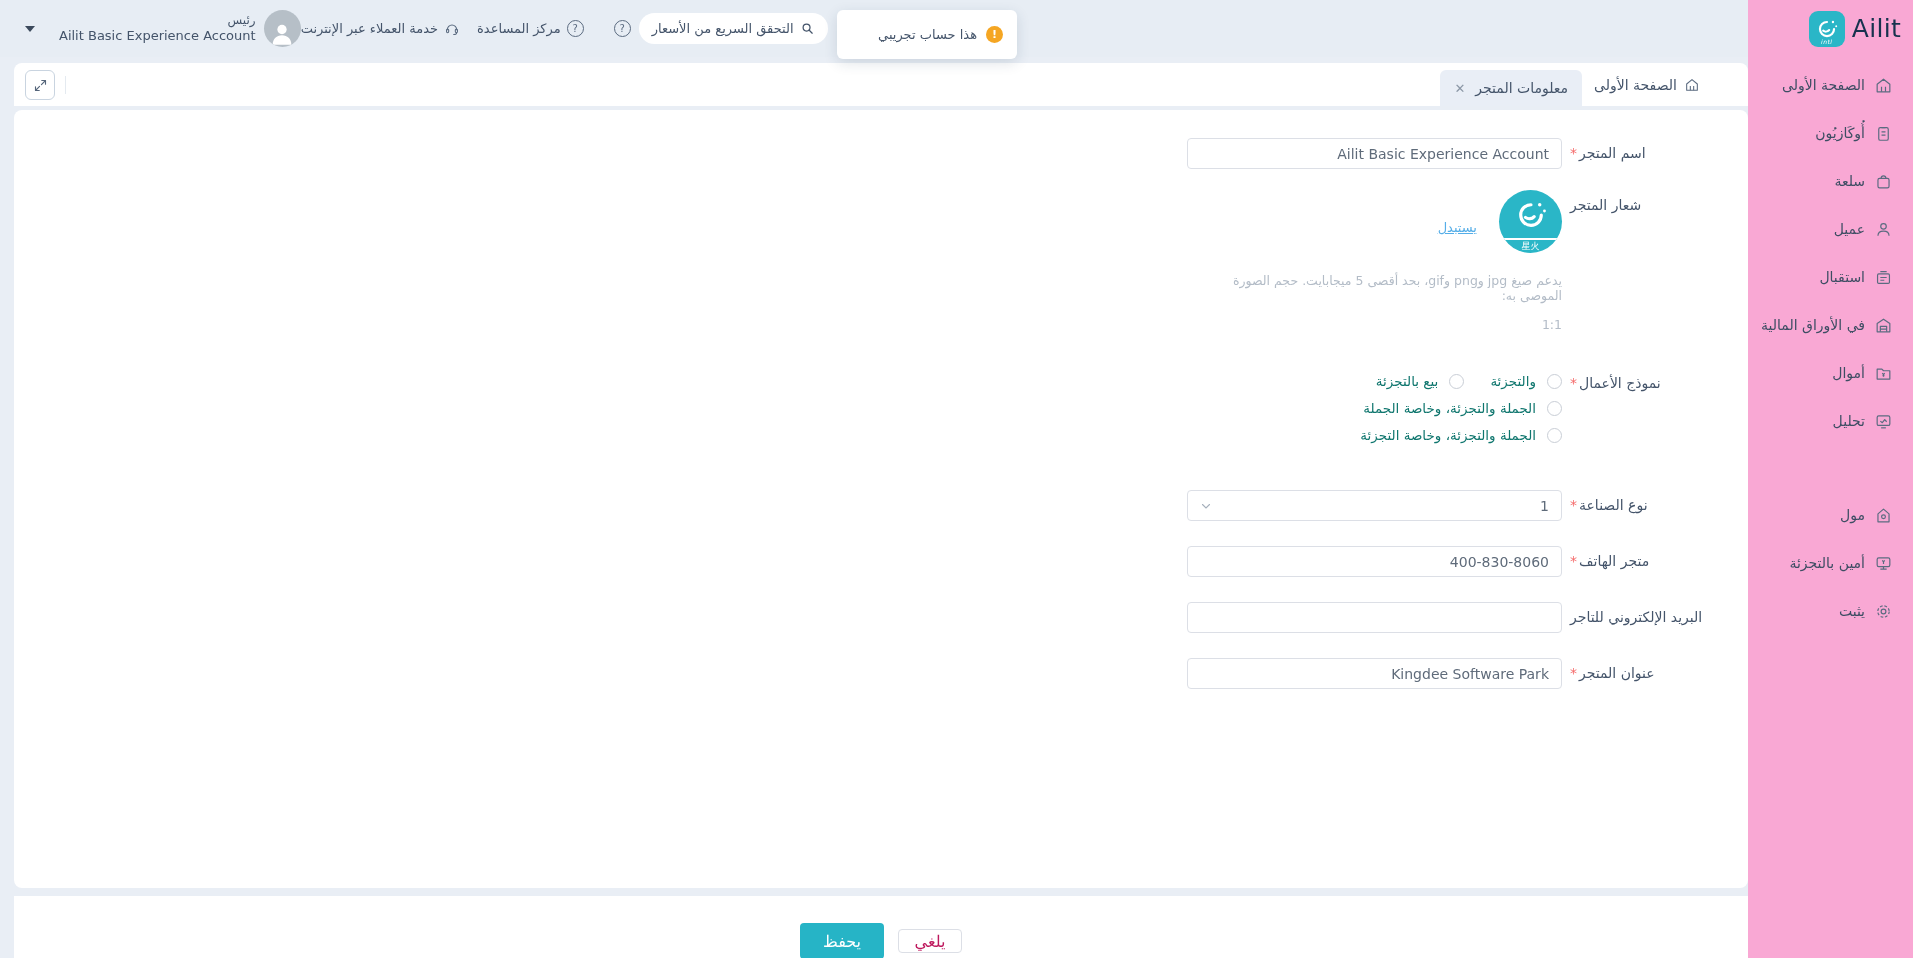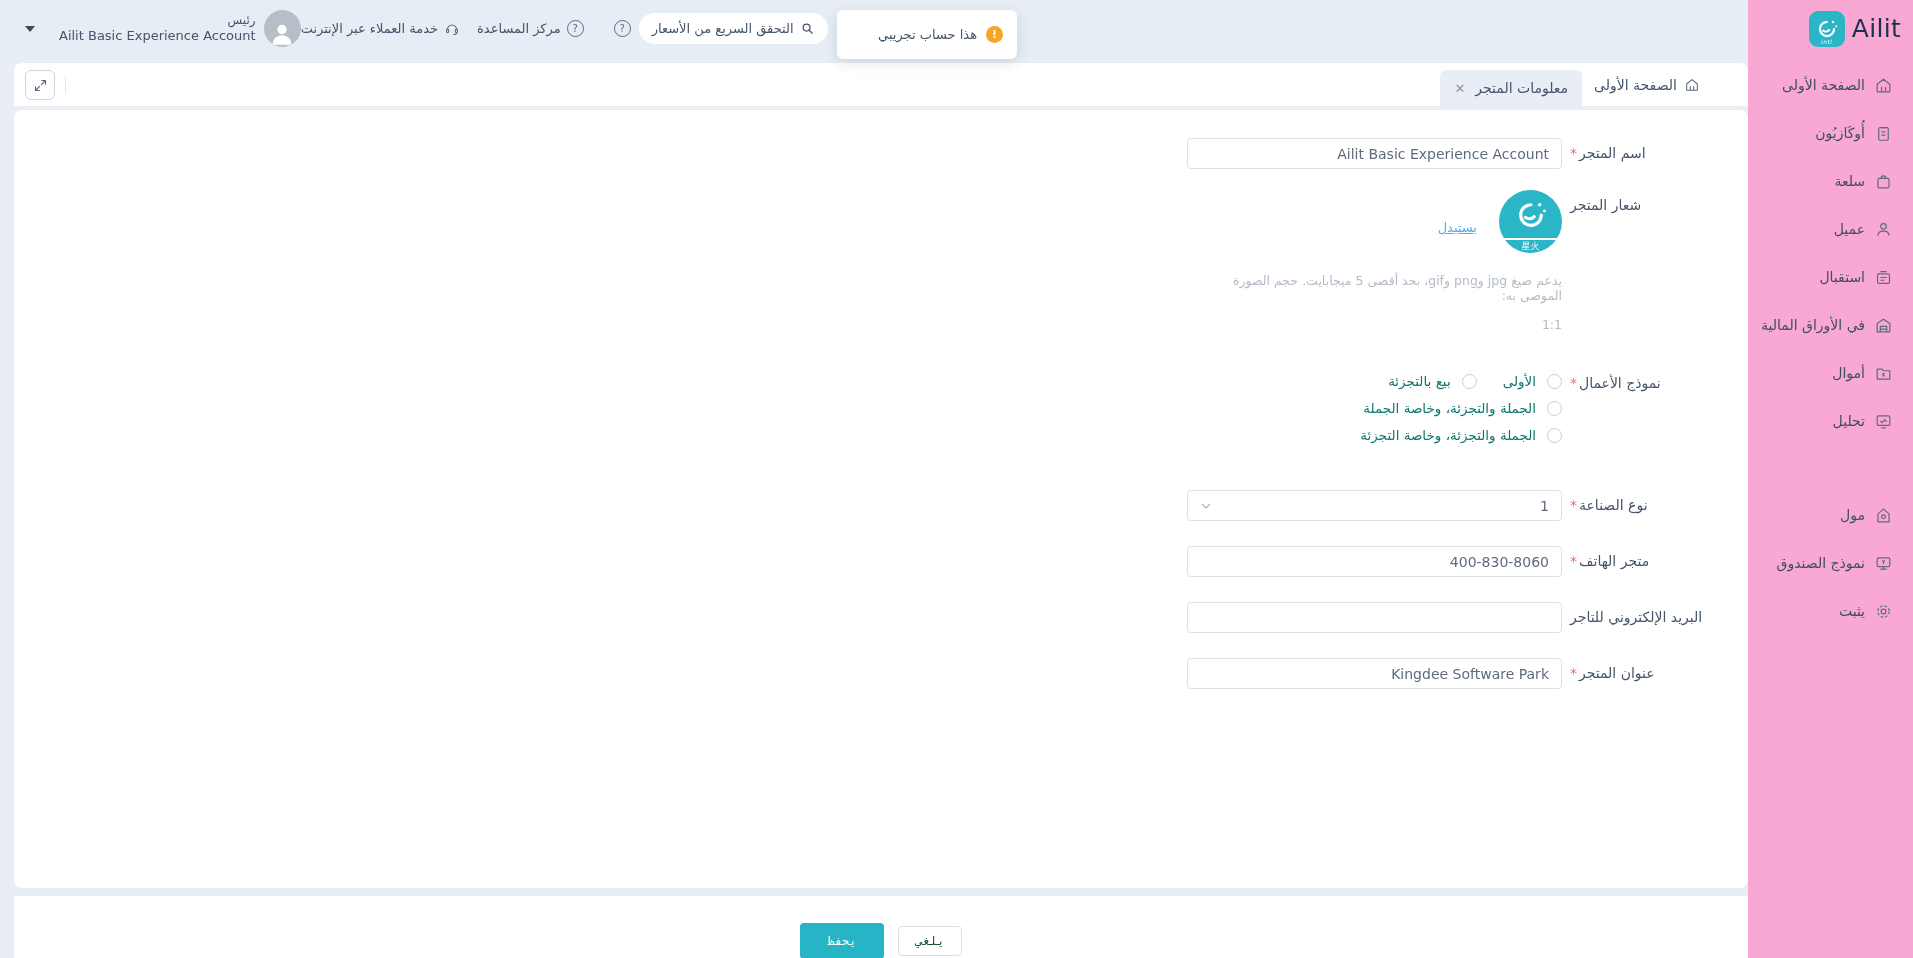--- a/index.html
+++ b/index.html
@@ -110,23 +110,23 @@
     font-size:13.5px; color:#0f766e; }
   .radio-dot { width:15px; height:15px; border:1px solid #c9ced6; border-radius:50%;
     background:#fff; flex:none; }
 
   .mt21{margin-top:21px;} .mt36{margin-top:36px;} .mt25{margin-top:25px;}
 
   
   .footer { position:absolute; left:14px; right:165px; top:896px; bottom:0;
     background:#fff; display:flex; align-items:center; justify-content:center;
     gap:14px; }
-  .btn { border-radius:4px; font-family:Liberation Mono, monospace; font-size:12px; cursor:pointer;margin-top:28px; }
-  .btn-cancel { width:64px; height:30px; background:#fff; border:1px solid #dcdfe6;
-    color:#14532d; }
+  .btn { border-radius:4px; font-family:Liberation Sans, sans-serif; font-size:16px; cursor:pointer;margin-top:28px; }
+  .btn-cancel { width:64px; height:24px; background:#fff; border:1px solid #dcdfe6;
+    color:#be185d; }
   .btn-save { width:84px; height:36px; background:#26b4c6; border:none; color:#fff; }
 
   svg { display:block; }
 </style>
 </head>
 <body>
 
 <aside class="sidebar">
   <div class="brand">
     <div class="brand-icon">
@@ -205,21 +205,21 @@
           <circle cx="12" cy="13.5" r="2.4"></circle>
         </svg>
       <span>مول</span>
     </li>
     <li class="nav-item">
       <svg viewBox="0 0 24 24" fill="none" stroke="currentColor" stroke-width="1.5" stroke-linejoin="round">
           <rect x="4" y="5" width="16" height="11" rx="2"></rect>
           <path d="M12 16v3M8 19h8"></path>
           <path d="M10.5 8l1.5 2 1.5-2M12 10v2.5"></path>
         </svg>
-      <span>نموذج الصندوق</span>
+      <span>أمين بالتجزئة</span>
     </li>
     <li class="nav-item">
       <svg viewBox="0 0 24 24" fill="none" stroke="currentColor" stroke-width="1.5">
           <circle cx="12" cy="12" r="3"></circle>
           <circle cx="12" cy="12" r="7.2" stroke-dasharray="3.4 2.3"></circle>
         </svg>
       <span>يثبت</span>
     </li>
   </ul>
 </aside>
@@ -310,21 +310,21 @@
       <div class="ratio">1:1</div>
     </div>
   </div>
 
   <div class="row top mt36">
     <div class="flabel"><span>نموذج الأعمال</span><span class="req">*</span></div>
     <div class="fcol radio-rows">
       <div class="radio-row">
         <label class="radio-opt">
           <span class="radio-dot"></span>
-          <span>الأولى</span>
+          <span>والتجزئة</span>
         </label>
         <label class="radio-opt">
           <span class="radio-dot"></span>
           <span>بيع بالتجزئة</span>
         </label>
       </div>
       <div class="radio-row">
         <label class="radio-opt">
           <span class="radio-dot"></span>
           <span>الجملة والتجزئة، وخاصة الجملة</span>

